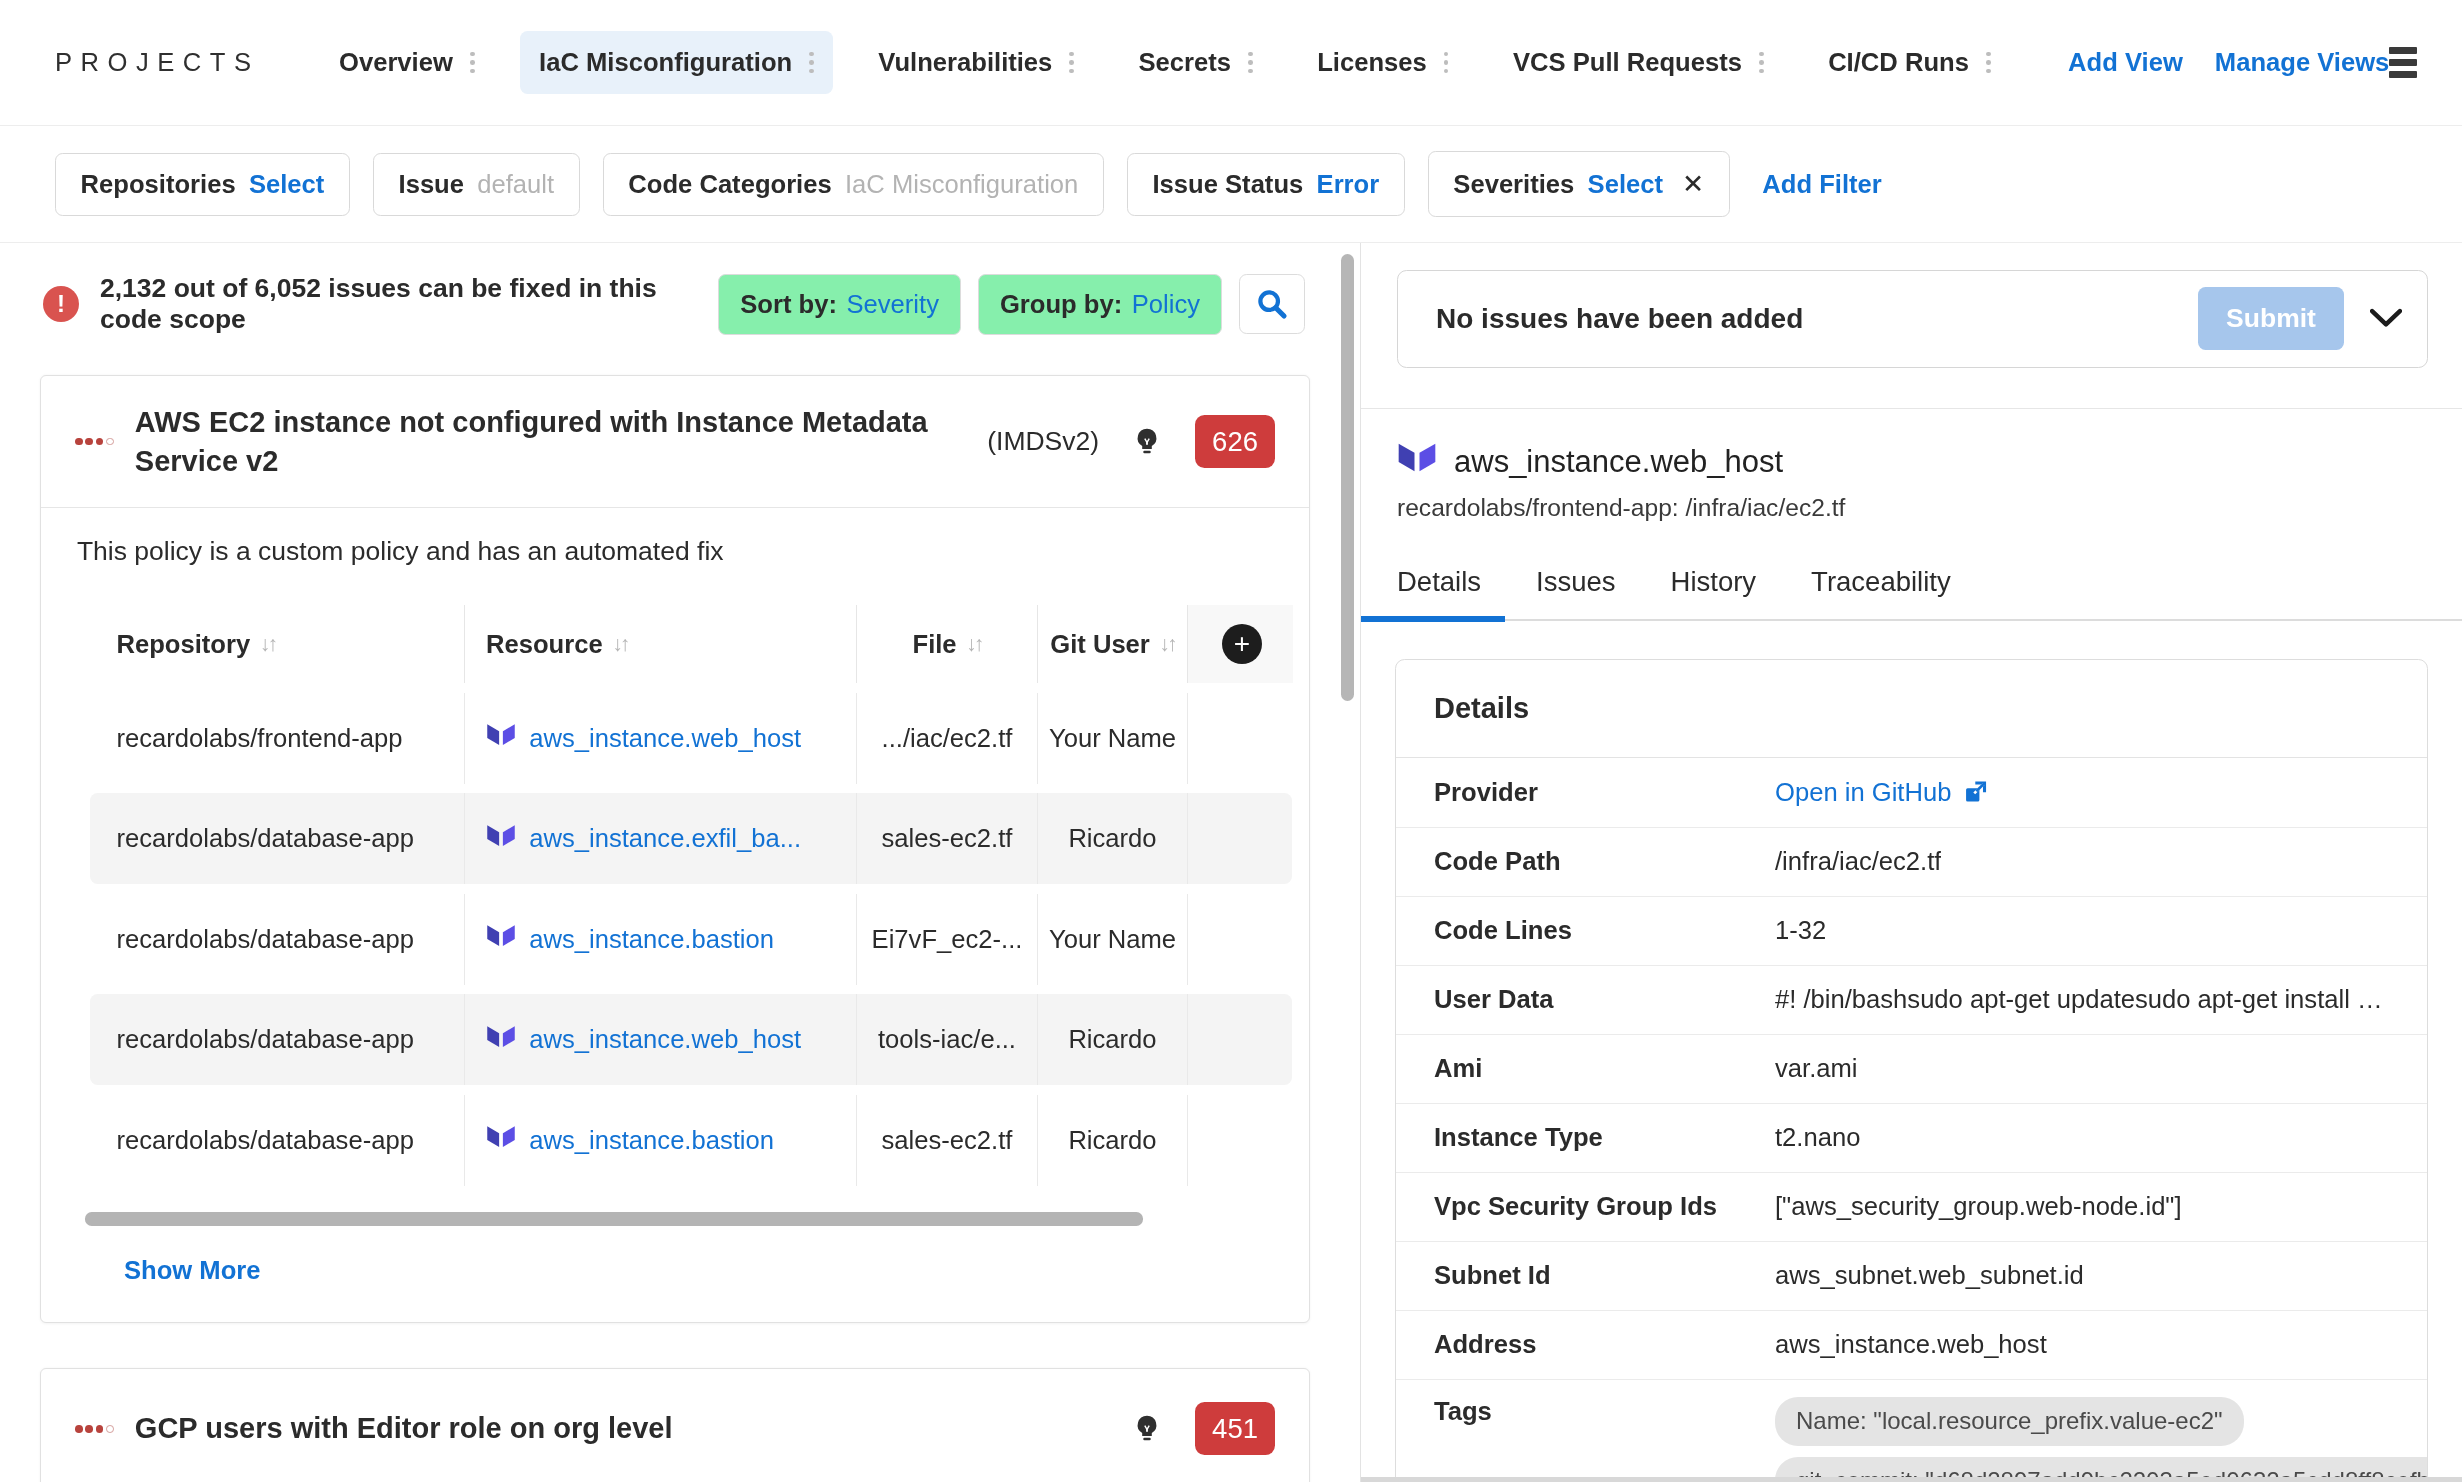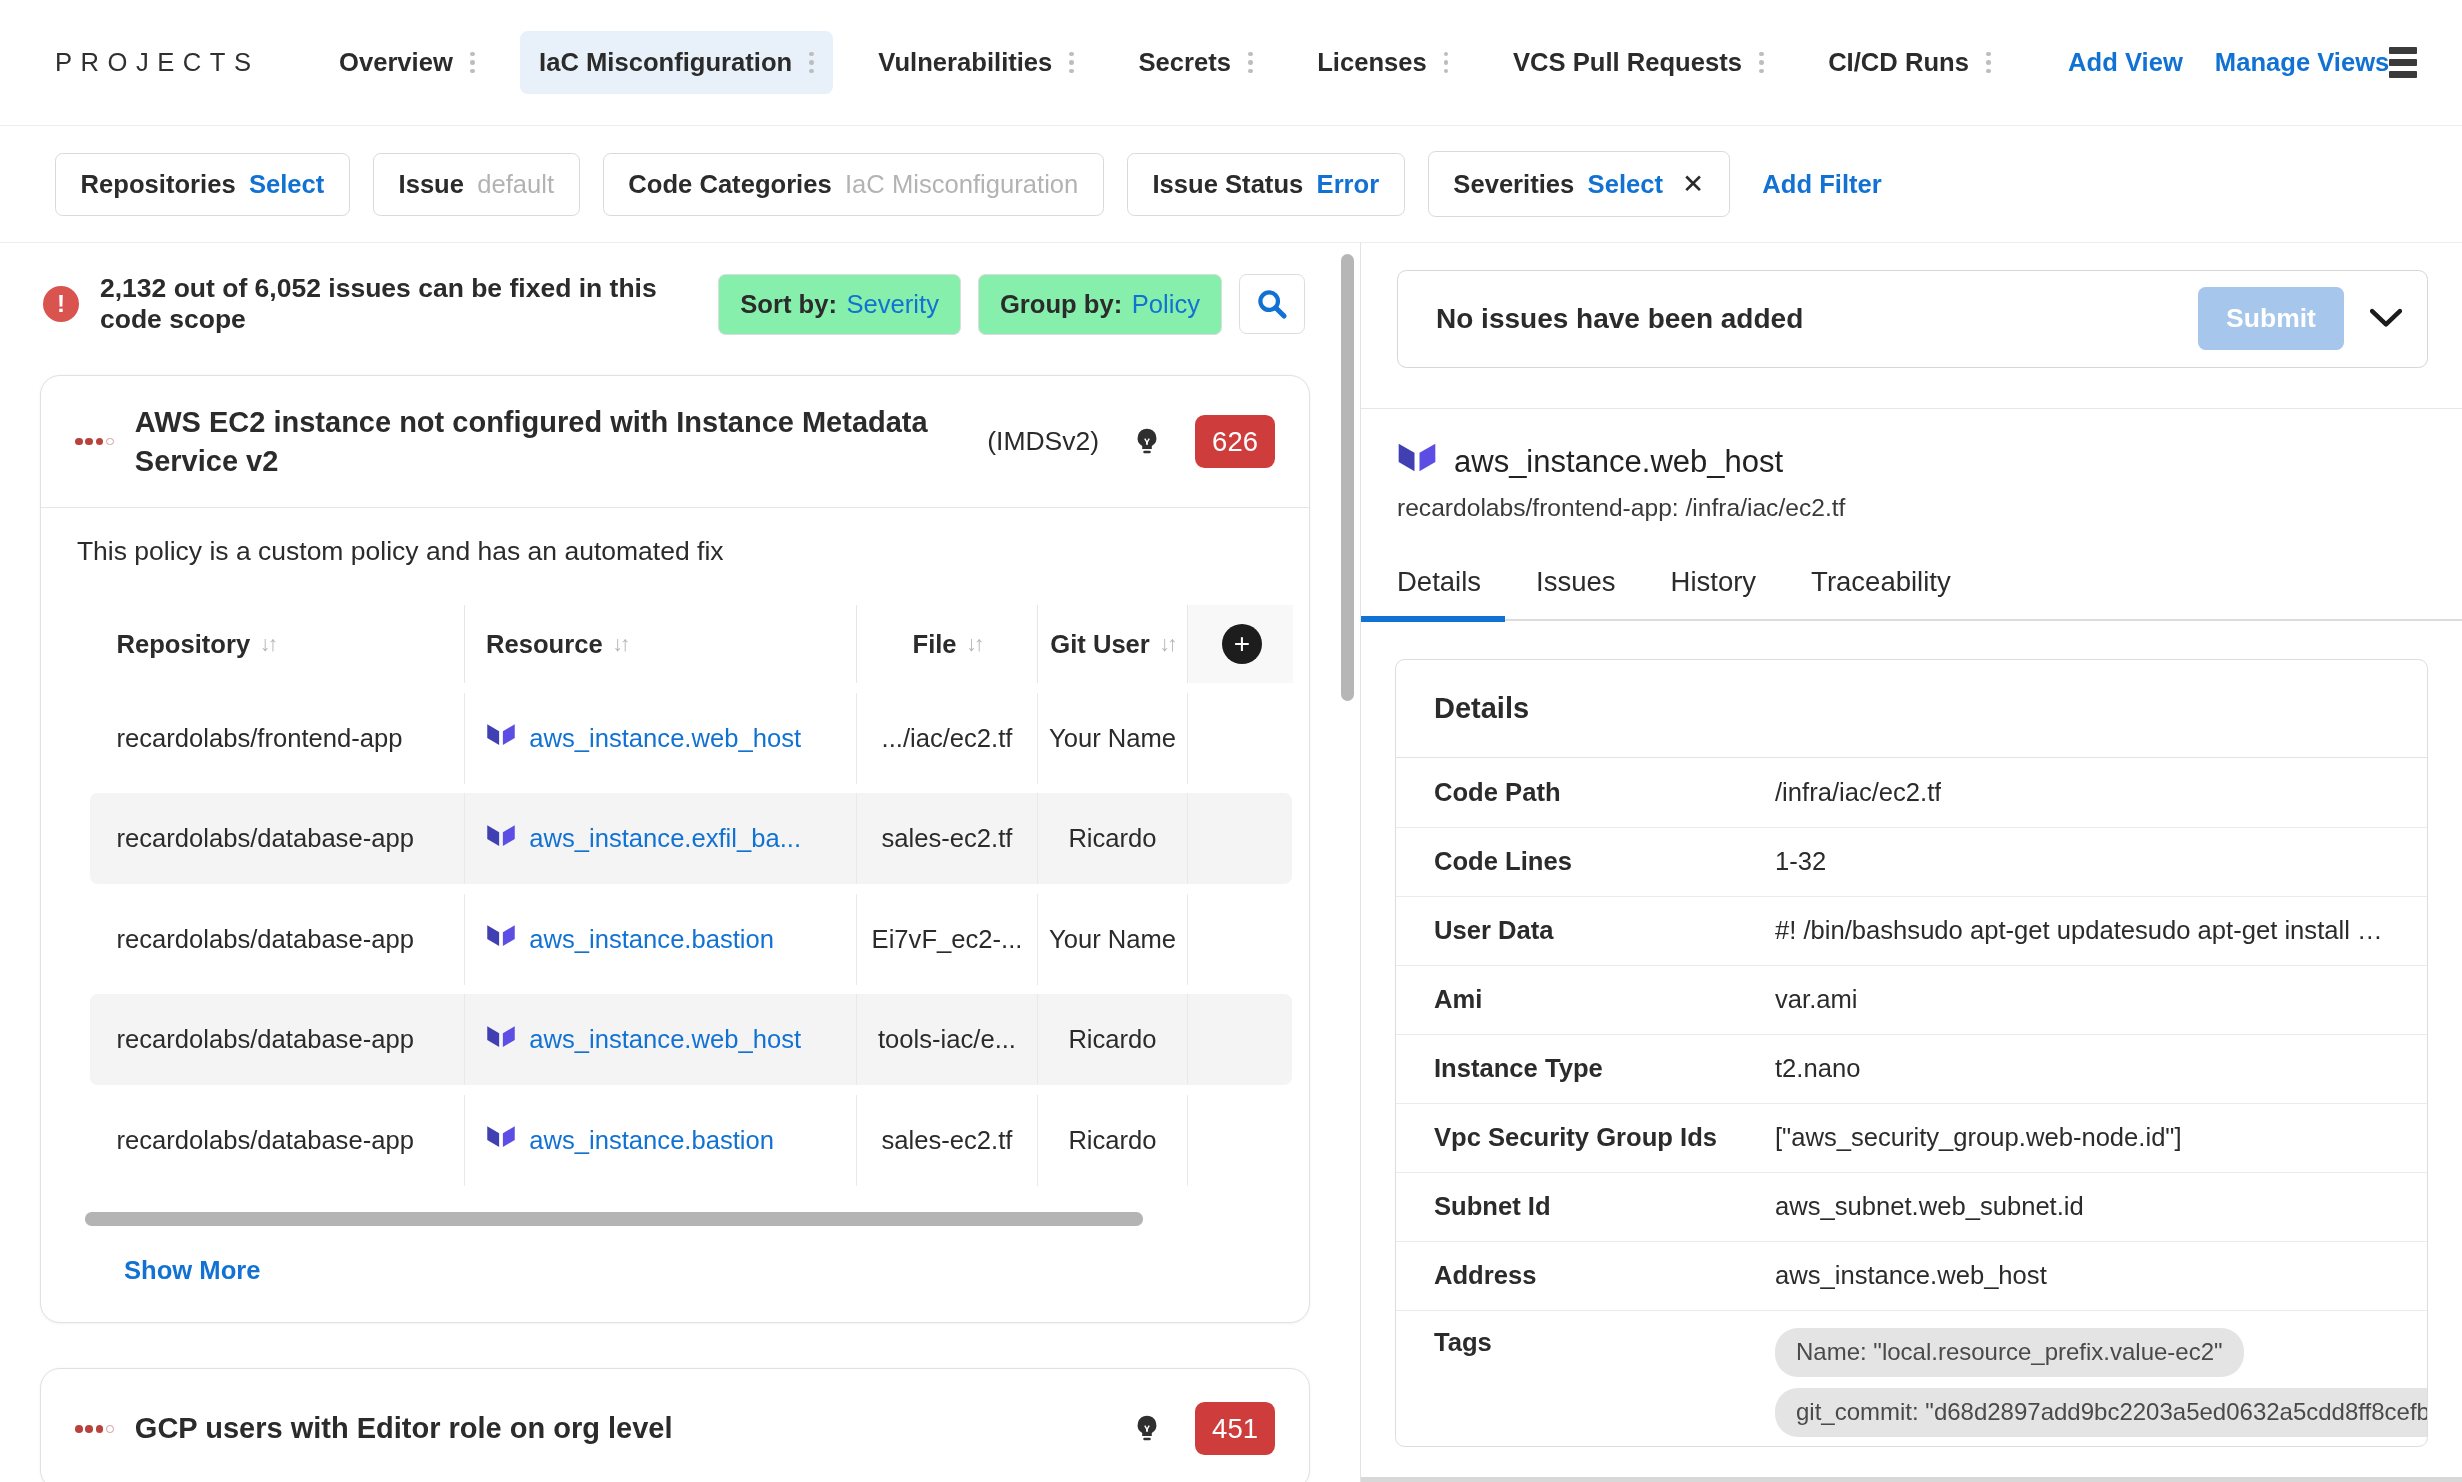--- a/index.html
+++ b/index.html
@@ -42,21 +42,21 @@
   .err-ic{width:36px;height:36px;border-radius:50%;background:#d9534f;color:#fff;font-size:24px;font-weight:bold;
           display:flex;align-items:center;justify-content:center;flex:none;}
   .summary-text{font-size:26.5px;font-weight:bold;margin-left:21px;}
   .summary-ctrls{margin-left:auto;display:flex;align-items:center;gap:17px;}
   .sg-chip{display:flex;align-items:center;border:0.9px solid #dcdcdc;border-radius:7.6px;padding:15px 21px;cursor:pointer;background:#86efac;}
   .sg-chip .lab{font-size:25.6px;font-weight:bold;color:#2b2b2b;white-space:nowrap;}
   .sg-chip .val{font-size:25.6px;font-weight:normal;color:#1272d4;margin-left:9.5px;white-space:nowrap;}
   .search-chip{border:0.9px solid #dcdcdc;border-radius:7.6px;padding:12.3px 15px;display:flex;align-items:center;cursor:pointer;background:#fff;}
 
   
-  .card{margin:40px 0 0 40px;width:1270px;border:0.9px solid #e1e1e1;border-radius:20px;background:#fff;
+  .card{margin:40px 0 0 40px;width:1270px;border:0.9px solid #e1e1e1;border-radius:6px;background:#fff;
         box-shadow:0 0.9px 2.8px rgba(0,0,0,.05);box-sizing:border-box;}
   .card + .card{margin-top:45px;}
   .card-head{display:flex;align-items:center;padding:26.5px 34px;border-bottom:0.9px solid #e6e6e6;min-height:66px;}
   .sev-dots{display:flex;align-items:center;gap:2.8px;flex:none;}
   .sev-dots i{width:7.6px;height:7.6px;border-radius:50%;background:#b8433d;}
   .sev-dots i.hollow{background:transparent;border:1.9px solid #d49d9a;width:5.7px;height:5.7px;}
   .card-title{font-size:29px;font-weight:bold;line-height:1.35;margin-left:21px;max-width:909px;}
   .card-suffix{font-size:26.5px;color:#2b2b2b;margin-left:auto;white-space:nowrap;}
   .bulb{margin-left:32px;flex:none;cursor:pointer;display:flex;}
   .count-badge{margin-left:32px;background:#ce3c3c;color:#fff;font-size:27.5px;padding:10.4px 17px;border-radius:9.5px;flex:none;}
@@ -413,20 +413,32 @@
       <span class="rp-tab">Issues</span>
       <span class="rp-tab">History</span>
       <span class="rp-tab">Traceability</span>
       <span class="rp-tab-underline"></span>
     </div>
 
     <div class="details-card">
       <div class="details-heading">Details</div>
 
       <div class="drow">
+        <span class="dlabel">Provider</span>
+        <span class="dvalue link">
+          <span>Open in GitHub</span>
+          <svg width="24.6" height="24.6" viewBox="0 0 24 24">
+            <rect x="3" y="8" width="13" height="13" rx="1.5" fill="#1272d4"></rect>
+            <path d="M12 3h9v9" stroke="#1272d4" stroke-width="3" fill="none"></path>
+            <line x1="11" y1="13" x2="20" y2="4" stroke="#ffffff" stroke-width="2.6"></line>
+            <line x1="13" y1="11" x2="21" y2="3" stroke="#1272d4" stroke-width="2.6"></line>
+          </svg>
+        </span>
+      </div>
+      <div class="drow">
         <span class="dlabel">Code Path</span>
         <span class="dvalue">/infra/iac/ec2.tf</span>
       </div>
       <div class="drow">
         <span class="dlabel">Code Lines</span>
         <span class="dvalue">1-32</span>
       </div>
       <div class="drow">
         <span class="dlabel">User Data</span>
         <span class="dvalue">#! /bin/bashsudo apt-get updatesudo apt-get install -y apache2...</span>

